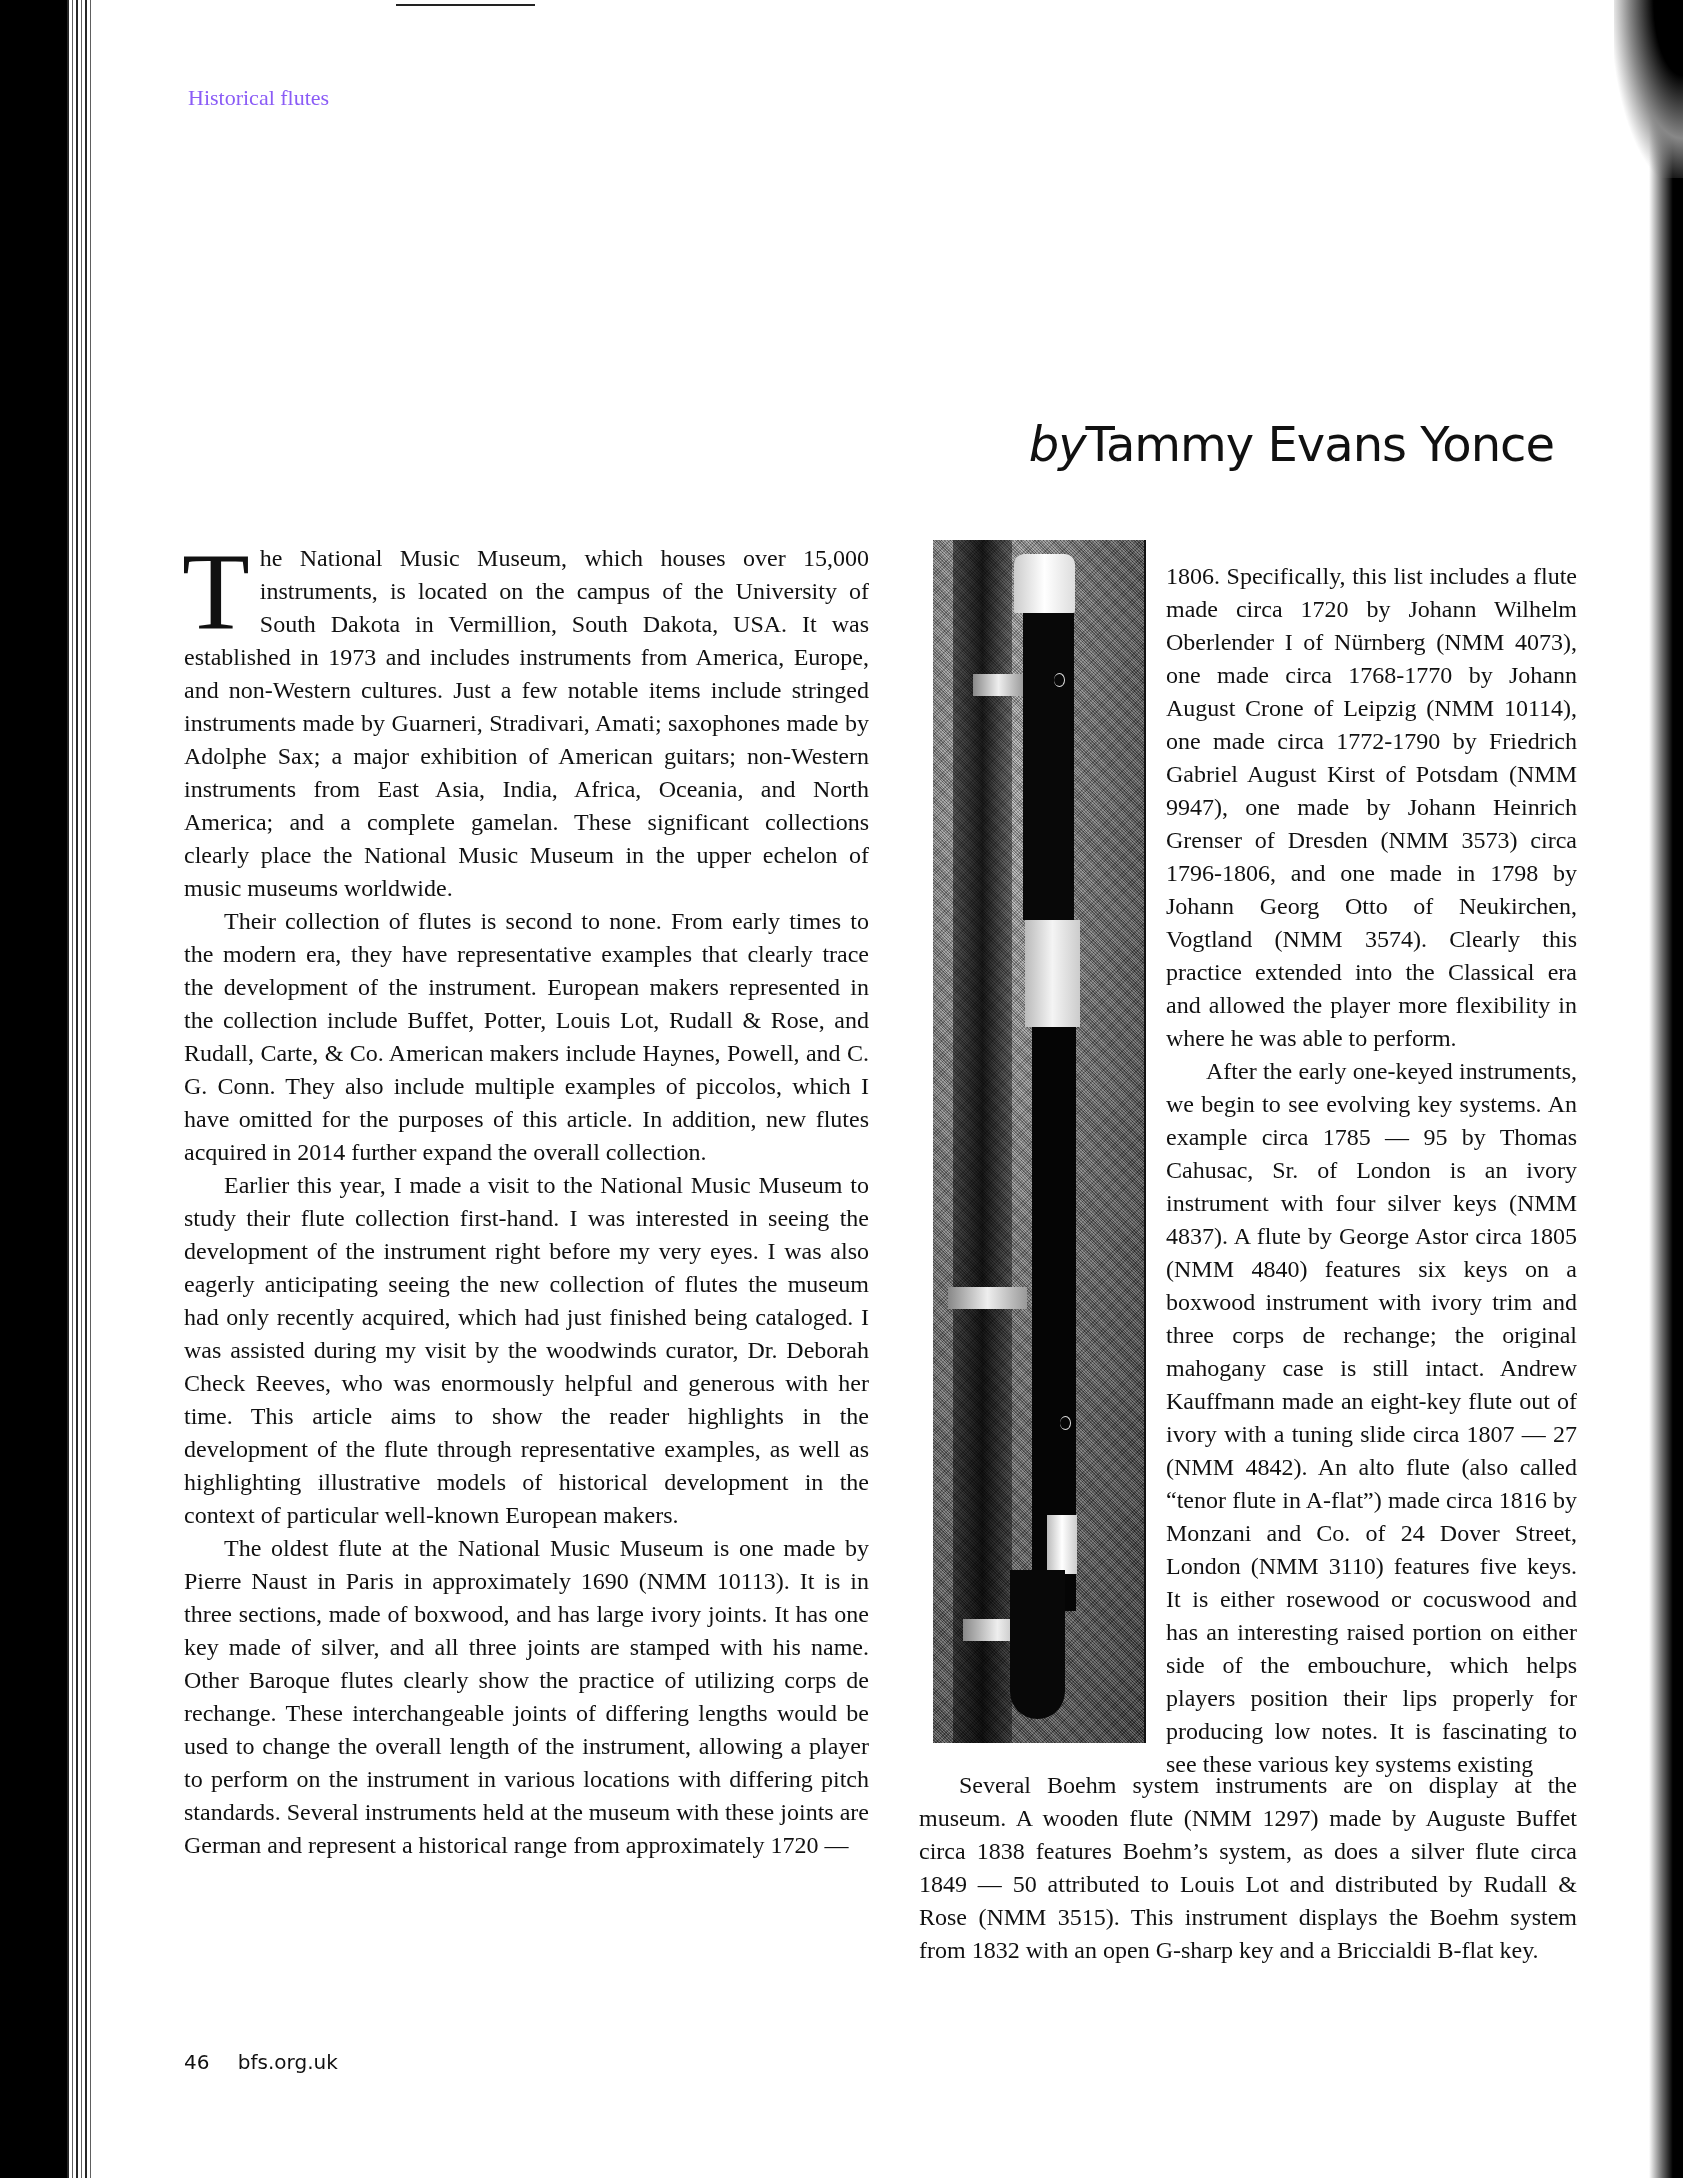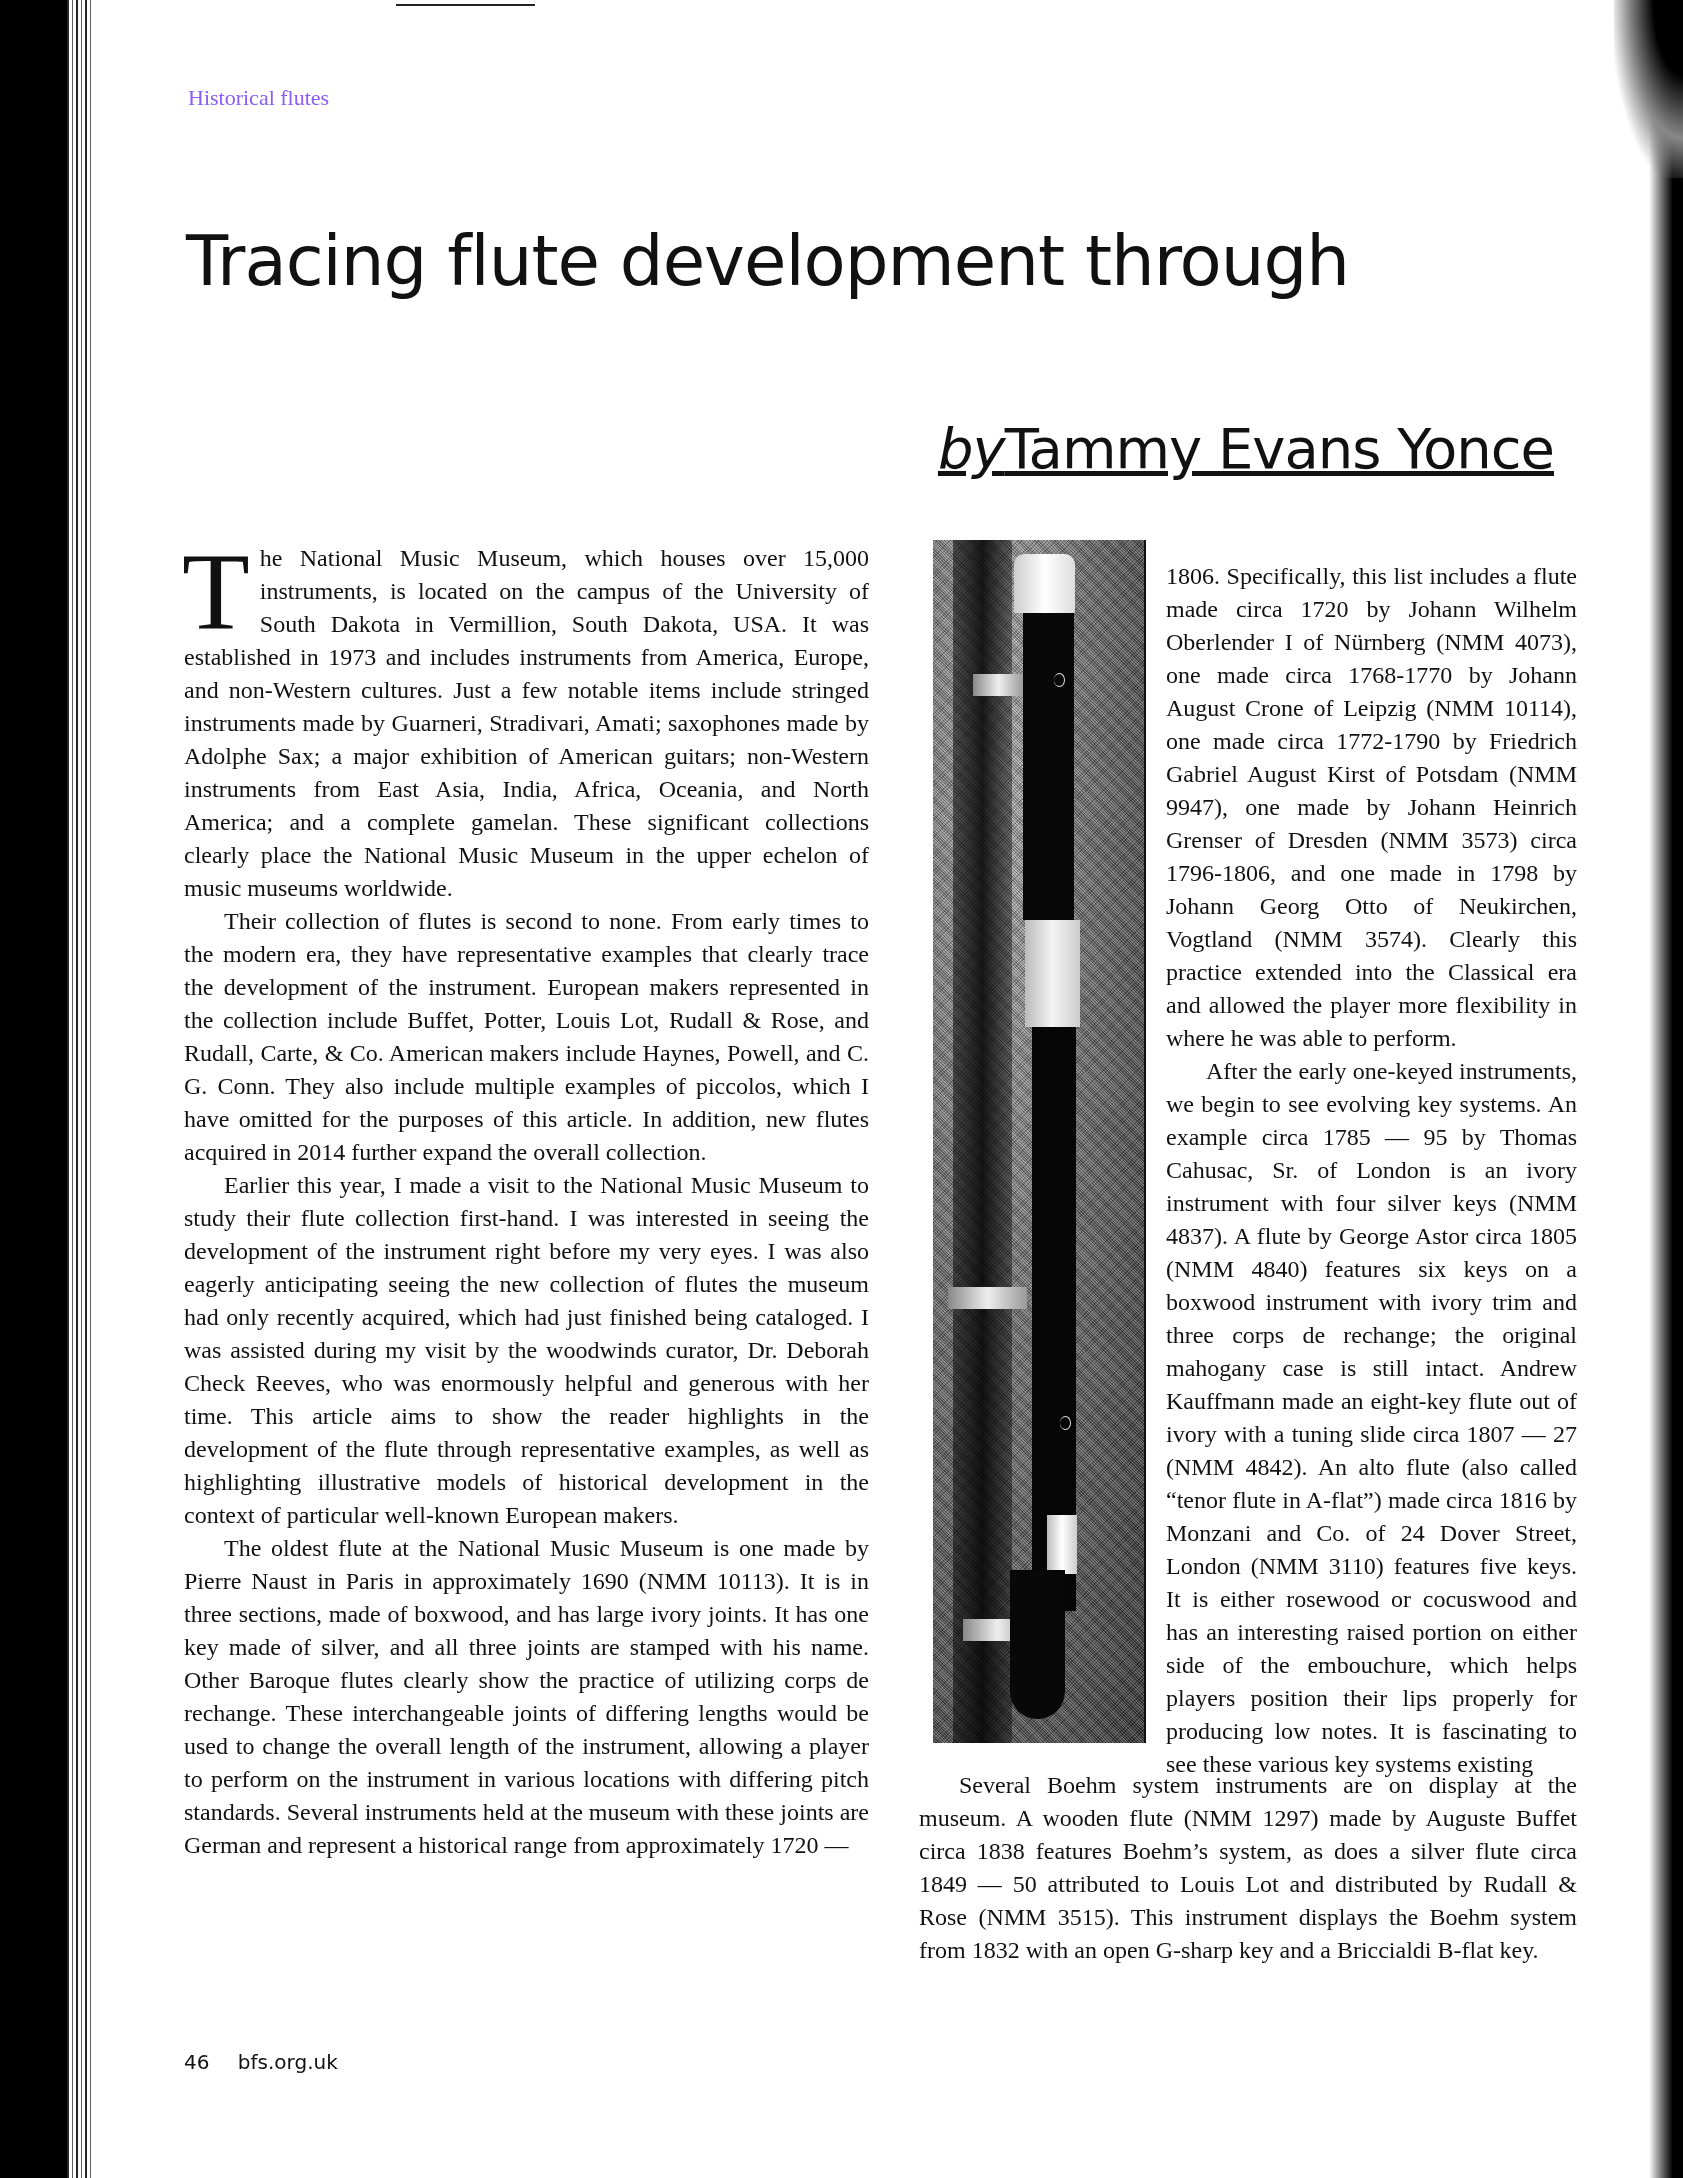--- a/index.html
+++ b/index.html
@@ -39,21 +39,21 @@
     .title {
       position: absolute; left: 186px; top: 220px; width: 1406px;
       font-family: "DejaVu Sans", "Liberation Sans", sans-serif;
       font-size: 69px; line-height: 83px; color: #111; font-weight: normal;
       letter-spacing: -1px;
     }
     .title-line { display: block; white-space: nowrap; }
     .byline {
       position: absolute; right: 129px; top: 416px;
       font-family: "DejaVu Sans", "Liberation Sans", sans-serif;
-      font-size: 56px; color: #111; white-space: nowrap; letter-spacing: -1px; text-decoration: underline;
+      font-size: 48px; color: #111; white-space: nowrap; letter-spacing: -1px;
     }
     .byline .by { font-style: italic; }
 
     .col {
       position: absolute; font-size: 24px; line-height: 33px; text-align: justify;
     }
     .col p { margin: 0; }
     .col p.indent { text-indent: 40px; }
     .col-left { left: 184px; top: 542px; width: 685px; }
     .dropcap {
@@ -104,21 +104,20 @@
 
 <div class="scan-left"></div>
 <div class="scan-left-lines"></div>
 <div class="scan-right"></div>
 <div class="scan-right-top"></div>
 <div class="scan-top-rule"></div>
 
 <div class="section-label">Historical flutes</div>
 
 <h1 class="title" style="margin:0;">
-  <span class="title-line">Tracing flute development through</span>
 </h1>
 
 <div class="byline">
   <span class="by">by</span><span>Tammy Evans Yonce</span>
 </div>
 
 <div class="col col-left">
   <p><span class="dropcap">T</span><span>he National Music Museum, which houses over 15,000 instruments, is located on the campus of the University of South Dakota in Vermillion, South Dakota, USA. It was established in 1973 and includes instruments from America, Europe, and non-Western cultures. Just a few notable items include stringed instruments made by Guarneri, Stradivari, Amati; saxophones made by Adolphe Sax; a major exhibition of American guitars; non-Western instruments from East Asia, India, Africa, Oceania, and North America; and a complete gamelan. These significant collections clearly place the National Music Museum in the upper echelon of music museums worldwide.</span></p>
   <p class="indent">Their collection of flutes is second to none. From early times to the modern era, they have representative examples that clearly trace the development of the instrument. European makers represented in the collection include Buffet, Potter, Louis Lot, Rudall &amp; Rose, and Rudall, Carte, &amp; Co. American makers include Haynes, Powell, and C. G. Conn. They also include multiple examples of piccolos, which I have omitted for the purposes of this article. In addition, new flutes acquired in 2014 further expand the overall collection.</p>
   <p class="indent">Earlier this year, I made a visit to the National Music Museum to study their flute collection first-hand. I was interested in seeing the development of the instrument right before my very eyes. I was also eagerly anticipating seeing the new collection of flutes the museum had only recently acquired, which had just finished being cataloged. I was assisted during my visit by the woodwinds curator, Dr. Deborah Check Reeves, who was enormously helpful and generous with her time. This article aims to show the reader highlights in the development of the flute through representative examples, as well as highlighting illustrative models of historical development in the context of particular well-known European makers.</p>

